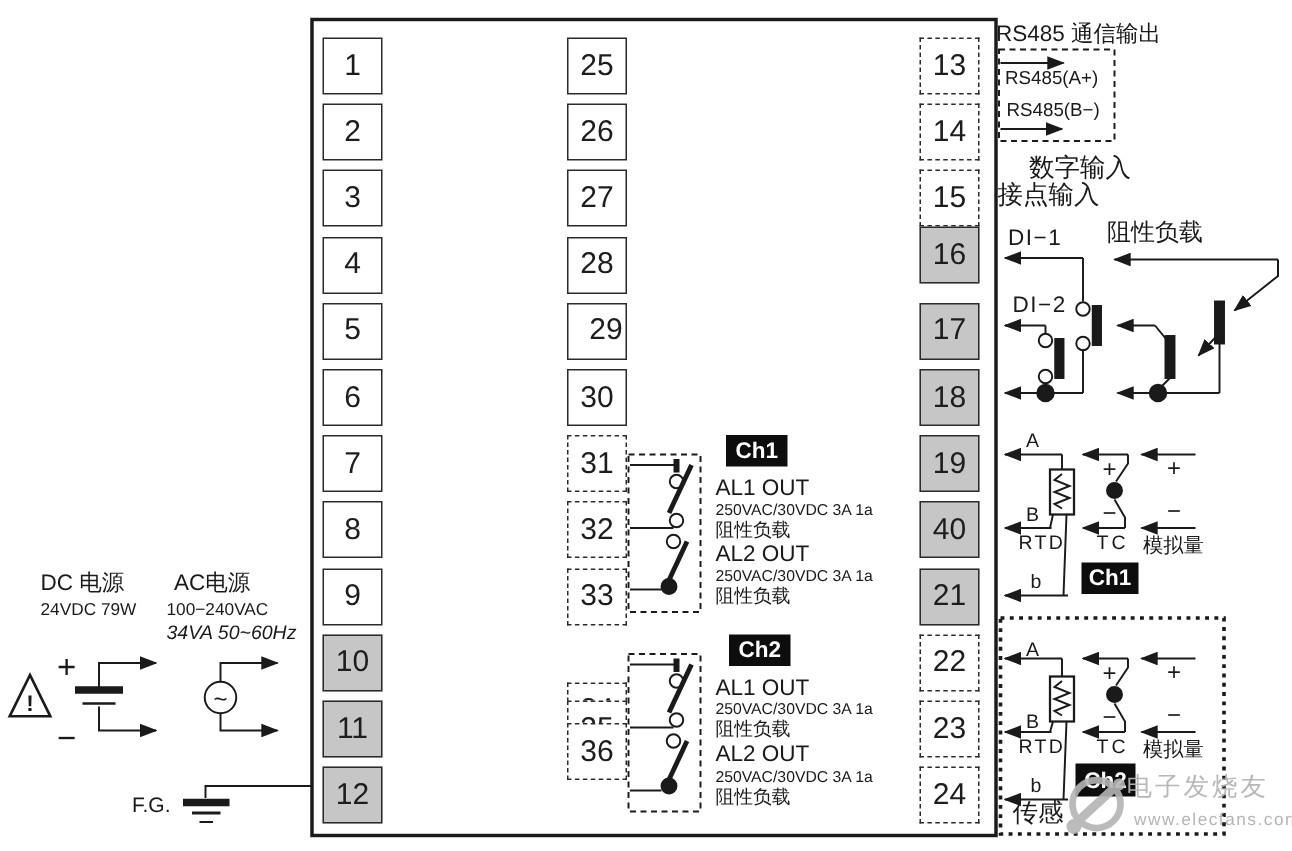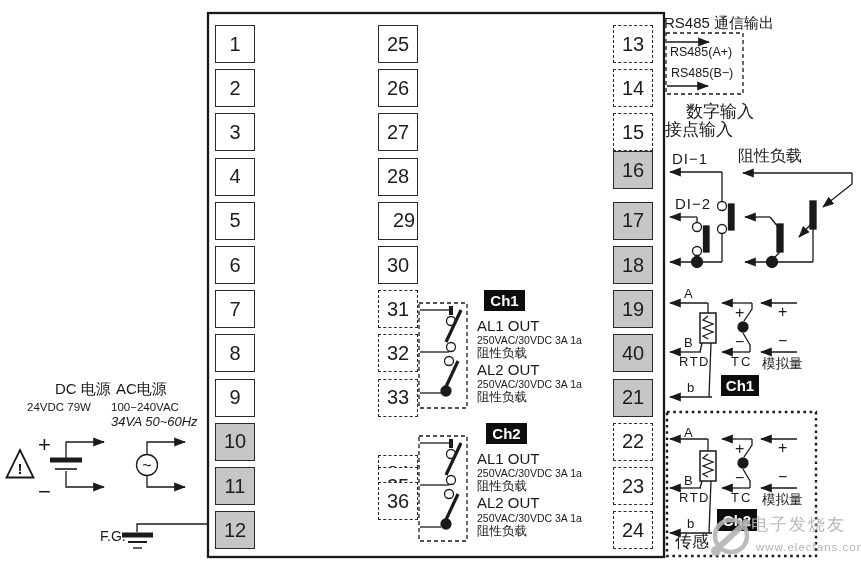--- a/index.html
+++ b/index.html
@@ -236,26 +236,26 @@
   <div class="lbl b" style="left:664px;top:15px;font-size:15px;">RS485 通信输出</div>
   <div class="lbl" style="left:670px;top:46px;font-size:12.5px;">RS485(A+)</div>
   <div class="lbl" style="left:671px;top:67px;font-size:12.5px;">RS485(B−)</div>
 
   <div class="lbl" style="left:686px;top:103px;font-size:17px;">数字输入</div>
   <div class="lbl" style="left:665px;top:121px;font-size:17px;">接点输入</div>
   <div class="lbl" style="left:738px;top:148px;font-size:16px;">阻性负载</div>
   <div class="lbl" style="left:672px;top:151px;font-size:15px;letter-spacing:1px;">DI−1</div>
   <div class="lbl" style="left:675px;top:196px;font-size:15px;letter-spacing:1px;">DI−2</div>
 
-  <div class="lbl b" style="left:27px;top:381px;font-size:15px;margin-left:28px;">DC 电源</div>
+  <div class="lbl b" style="left:27px;top:381px;font-size:15px;">DC 电源</div>
   <div class="lbl" style="left:27px;top:401px;font-size:11.5px;">24VDC 79W</div>
   <div class="lbl b" style="left:116px;top:381px;font-size:15px;">AC电源</div>
   <div class="lbl" style="left:111px;top:401px;font-size:11.5px;">100−240VAC</div>
   <div class="lbl" style="left:111px;top:415px;font-size:13px;font-style:italic;">34VA 50~60Hz</div>
-  <div class="lbl" style="left:88px;top:529px;font-size:14px;margin-left:12px;">F.G.</div>
+  <div class="lbl" style="left:88px;top:529px;font-size:14px;">F.G.</div>
 
   <div class="badge" style="left:484px;top:290px;width:41px;height:21px;">Ch1</div>
   <div class="lbl" style="left:477px;top:318px;font-size:15px;">AL1 OUT</div>
   <div class="lbl" style="left:477px;top:335px;font-size:10.5px;">250VAC/30VDC 3A 1a</div>
   <div class="lbl" style="left:477px;top:347px;font-size:12.5px;">阻性负载</div>
   <div class="lbl" style="left:477px;top:362px;font-size:15px;">AL2 OUT</div>
   <div class="lbl" style="left:477px;top:379px;font-size:10.5px;">250VAC/30VDC 3A 1a</div>
   <div class="lbl" style="left:477px;top:391px;font-size:12.5px;">阻性负载</div>
 
   <div class="badge" style="left:486px;top:423px;width:41px;height:21px;">Ch2</div>

